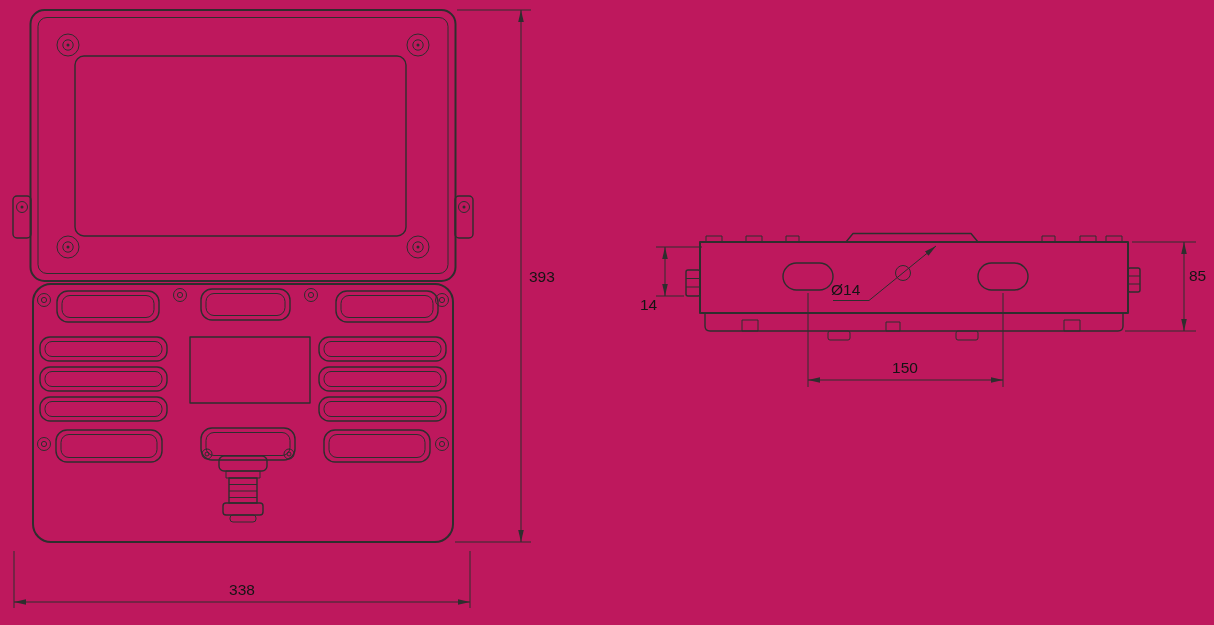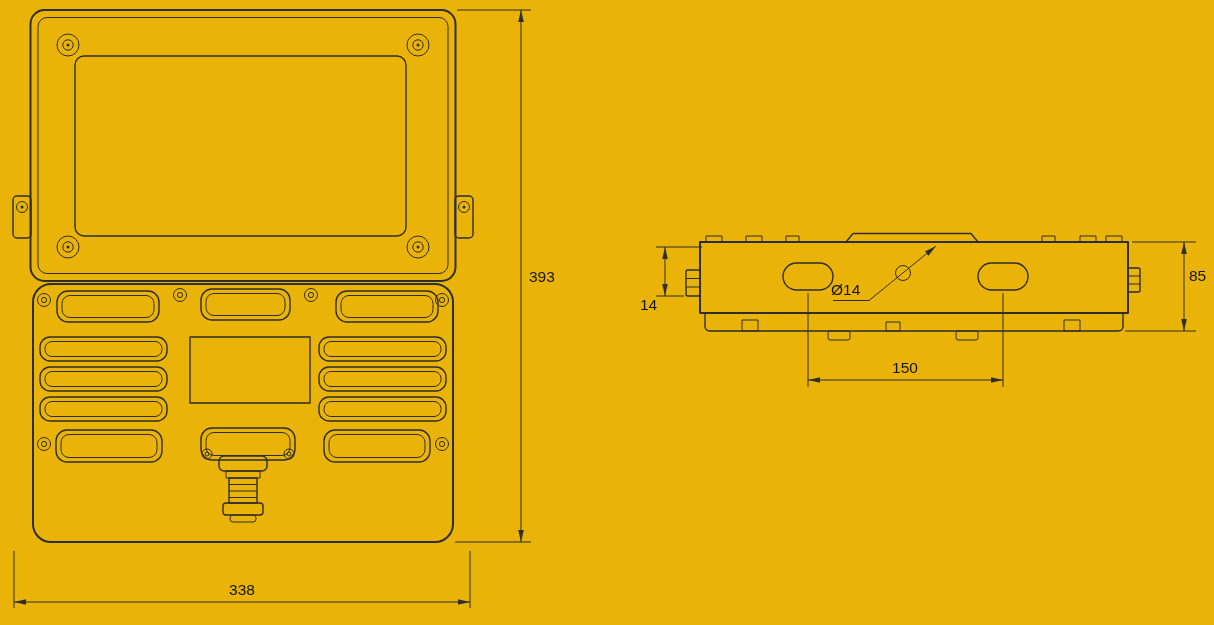--- a/index.html
+++ b/index.html
@@ -1,16 +1,16 @@
 <!DOCTYPE html>
 <html><head>
 <meta charset="utf-8">
 <style>
   html,body{margin:0;padding:0;background:#ffffff;}
-  .stage{width:1214px;height:625px;background:#eab308;position:relative;overflow:hidden;}
+  .stage{width:1214px;height:625px;background:#be185d;position:relative;overflow:hidden;}
   svg{display:block;}
   .ln{fill:none;stroke:#2e2e2e;stroke-linecap:butt;stroke-linejoin:round;}
   .w2{stroke-width:2;}
   .w15{stroke-width:1.4;}
   .w1{stroke-width:1;}
   .dim{fill:none;stroke:#2e2e2e;stroke-width:1;}
   .dot{fill:#2e2e2e;stroke:none;}
   text.dimtext{font-family:"Liberation Sans","DejaVu Sans",sans-serif;font-size:15.5px;fill:#141414;}
 </style>
 </head>

